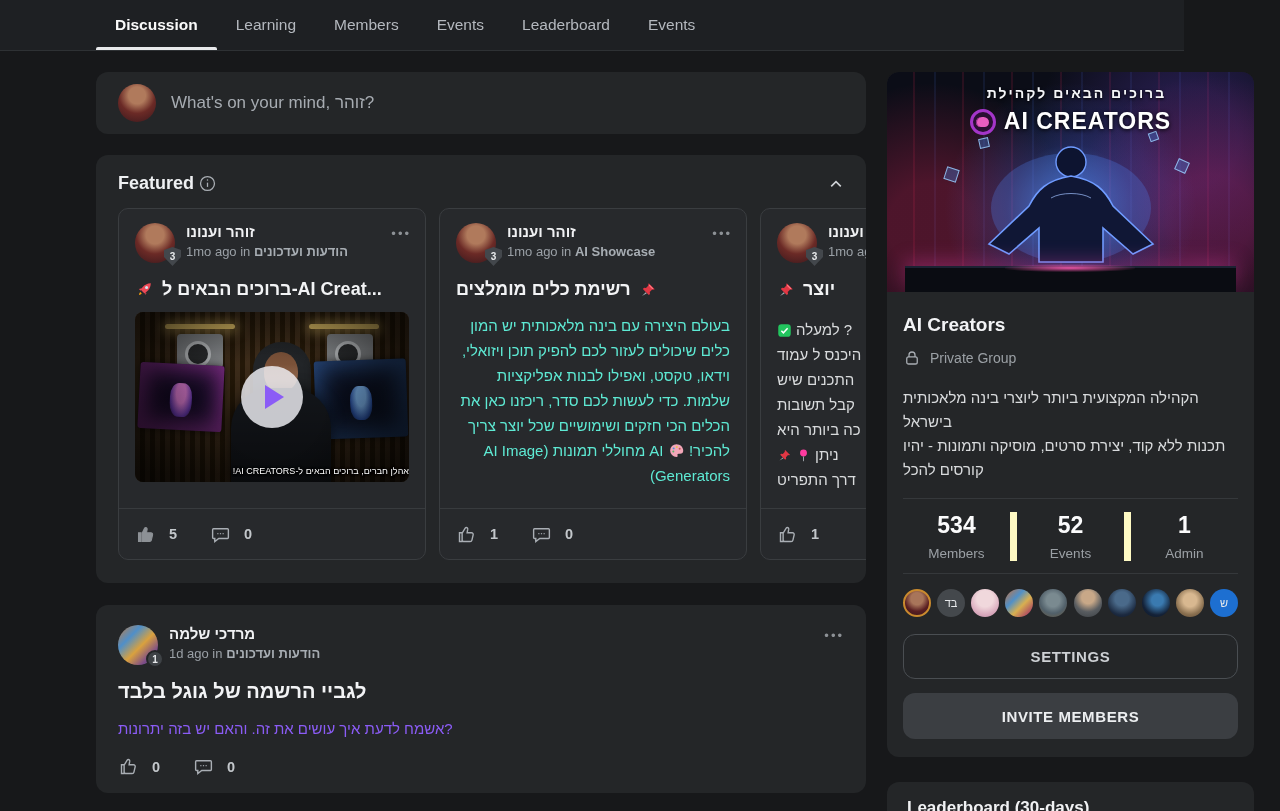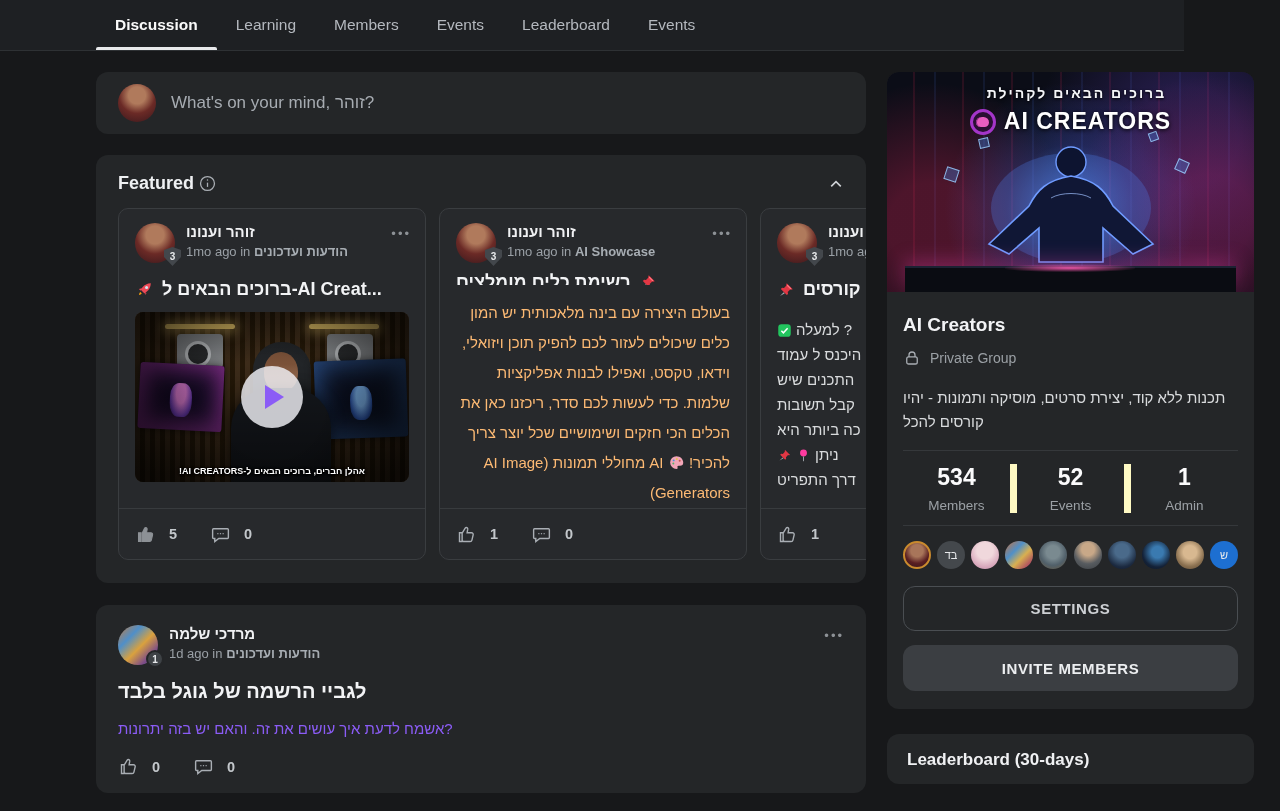--- a/index.html
+++ b/index.html
@@ -49,21 +49,21 @@
     background:#3e4246; border:2px solid #242628; display:flex; align-items:center; justify-content:center;
     font-size:10px; font-weight:bold; color:#e7e9eb; }
   .author-col { min-width:0; flex:1; }
   .author { font-size:15px; font-weight:bold; color:#f0f1f3; white-space:nowrap; overflow:hidden; }
   .meta { font-size:13px; color:#9aa0a6; margin-top:4px; white-space:nowrap; overflow:hidden; }
   .meta b { color:#a7adb3; }
   .dots { color:#8d9196; flex:none; letter-spacing:2px; font-size:13px; line-height:1; padding-top:4px; cursor:pointer; }
   .fc-title { padding:16px 16px 0; font-size:18px; font-weight:bold; color:#f2f3f5;
     display:flex; align-items:center; gap:8px; white-space:nowrap; overflow:hidden; }
   .fc-title .t { overflow:hidden; text-overflow:ellipsis; }
-  .fc-body { padding:13px 16px 0; font-size:15px; line-height:30px; color:#fdba74; }
+  .fc-body { padding:13px 16px 0; font-size:15px; line-height:25px; color:#5eead4; }
   .fc-foot { margin-top:auto; border-top:1px solid #383b3e; height:51px; flex:none;
     display:flex; align-items:center; padding:0 16px; gap:33px; color:#a9aeb3; }
   .grp { display:flex; align-items:center; gap:13px; cursor:pointer; }
   .cnt { font-size:14.5px; font-weight:bold; color:#c3c7cb; }
 
   
   .thumb { position:relative; margin:12px 16px 0; height:170px; border-radius:8px; overflow:hidden;
     background:repeating-linear-gradient(90deg,#3d2c1a 0 5px,#241808 5px 10px); }
   .thumb .shade { position:absolute; inset:0;
     background:radial-gradient(circle at 50% 55%, rgba(0,0,0,0) 0 30%, rgba(0,0,0,.55) 85%),
@@ -83,21 +83,21 @@
   .person-head { position:absolute; left:129px; top:40px; width:34px; height:40px; border-radius:50% 50% 46% 46%;
     background:linear-gradient(180deg,#7a5138 0 30%,#b9886a); }
   .person-body { position:absolute; left:96px; top:76px; width:100px; height:96px; border-radius:40px 40px 0 0;
     background:#15181d; box-shadow:0 0 14px rgba(0,0,0,.7); }
   .chair { position:absolute; left:118px; top:30px; width:58px; height:120px; border-radius:28px;
     background:#222528; z-index:0; }
   .play { position:absolute; left:50%; top:50%; transform:translate(-50%,-50%); width:62px; height:62px;
     border-radius:50%; background:rgba(240,240,245,.82); display:flex; align-items:center; justify-content:center; cursor:pointer; }
   .play::after { content:""; margin-left:5px; border-left:19px solid #8b5cf6;
     border-top:12px solid transparent; border-bottom:12px solid transparent; }
-  .caption { position:absolute; left:0; right:0; bottom:6px; text-align:center; font-size:9px; font-weight:bold;
+  .caption { position:absolute; left:0; right:0; bottom:6px; font-size:9px; font-weight:normal;
     color:#fff; text-shadow:0 0 3px #000,0 1px 2px #000,1px 0 2px #000; }
 
   
   .frag-block { padding:13px 16px 0; font-size:15px; color:#d9dbdd; }
   .frag-row { display:flex; justify-content:flex-start; align-items:flex-end; gap:4px; height:25px;
     white-space:nowrap; overflow:hidden; width:96px; }
 
   
   .post { padding:20px 22px 0; height:188px; }
   .post .avatar { width:40px; height:40px; }
@@ -343,21 +343,21 @@
             </div>
           </div>
           <h3 class="fc-title" dir="ltr">
             <span class="icon">
               <svg width="18" height="18" viewBox="0 0 24 24">
                   <path d="M4 20l5-5 1.4 1.4z" fill="#aab0b6"></path>
                   <path d="M13 3l8 8-2.2.6-1.2-.3-3.3 3.3.4 2.6-1.6 1.6-8-8L6.7 9l2.6.4 3.3-3.3-.3-1.2z" fill="#e23744"></path>
                   <path d="M13.5 5.5l5 5" stroke="#ff7b85" stroke-width="1.6"></path>
                 </svg>
             </span>
-            <span class="t">קורסים</span>
+            <span class="t">יוצר</span>
           </h3>
           <div class="frag-block">
             <div class="frag-row">
               <span class="icon">
                 <svg width="15" height="15" viewBox="0 0 24 24">
                     <rect x="2" y="2" width="20" height="20" rx="5" fill="#22c55e"></rect>
                     <path d="M7 12.5l3.2 3.2L17 8.5" stroke="#fff" stroke-width="2.4" fill="none"></path>
                   </svg>
               </span>
               <span dir="ltr">למעלה ?</span>
@@ -480,20 +480,21 @@
         <div class="privacy">
           <span class="icon">
             <svg width="18" height="18" viewBox="0 0 24 24" fill="none" stroke="currentColor" stroke-width="1.7">
                 <rect x="5" y="10.5" width="14" height="9.5" rx="2.5"></rect>
                 <path d="M8 10.5V8a4 4 0 018 0v2.5"></path>
               </svg>
           </span>
           <span>Private Group</span>
         </div>
         <div class="desc">
+          <div>הקהילה המקצועית ביותר ליוצרי בינה מלאכותית בישראל</div>
           <div>תכנות ללא קוד, יצירת סרטים, מוסיקה ותמונות - יהיו קורסים להכל</div>
         </div>
         <hr class="hr">
         <div class="stats">
           <div class="stat">
             <div class="stat-num">534</div>
             <div class="stat-label">Members</div>
           </div>
           <div class="stat">
             <div class="stat-num">52</div>

